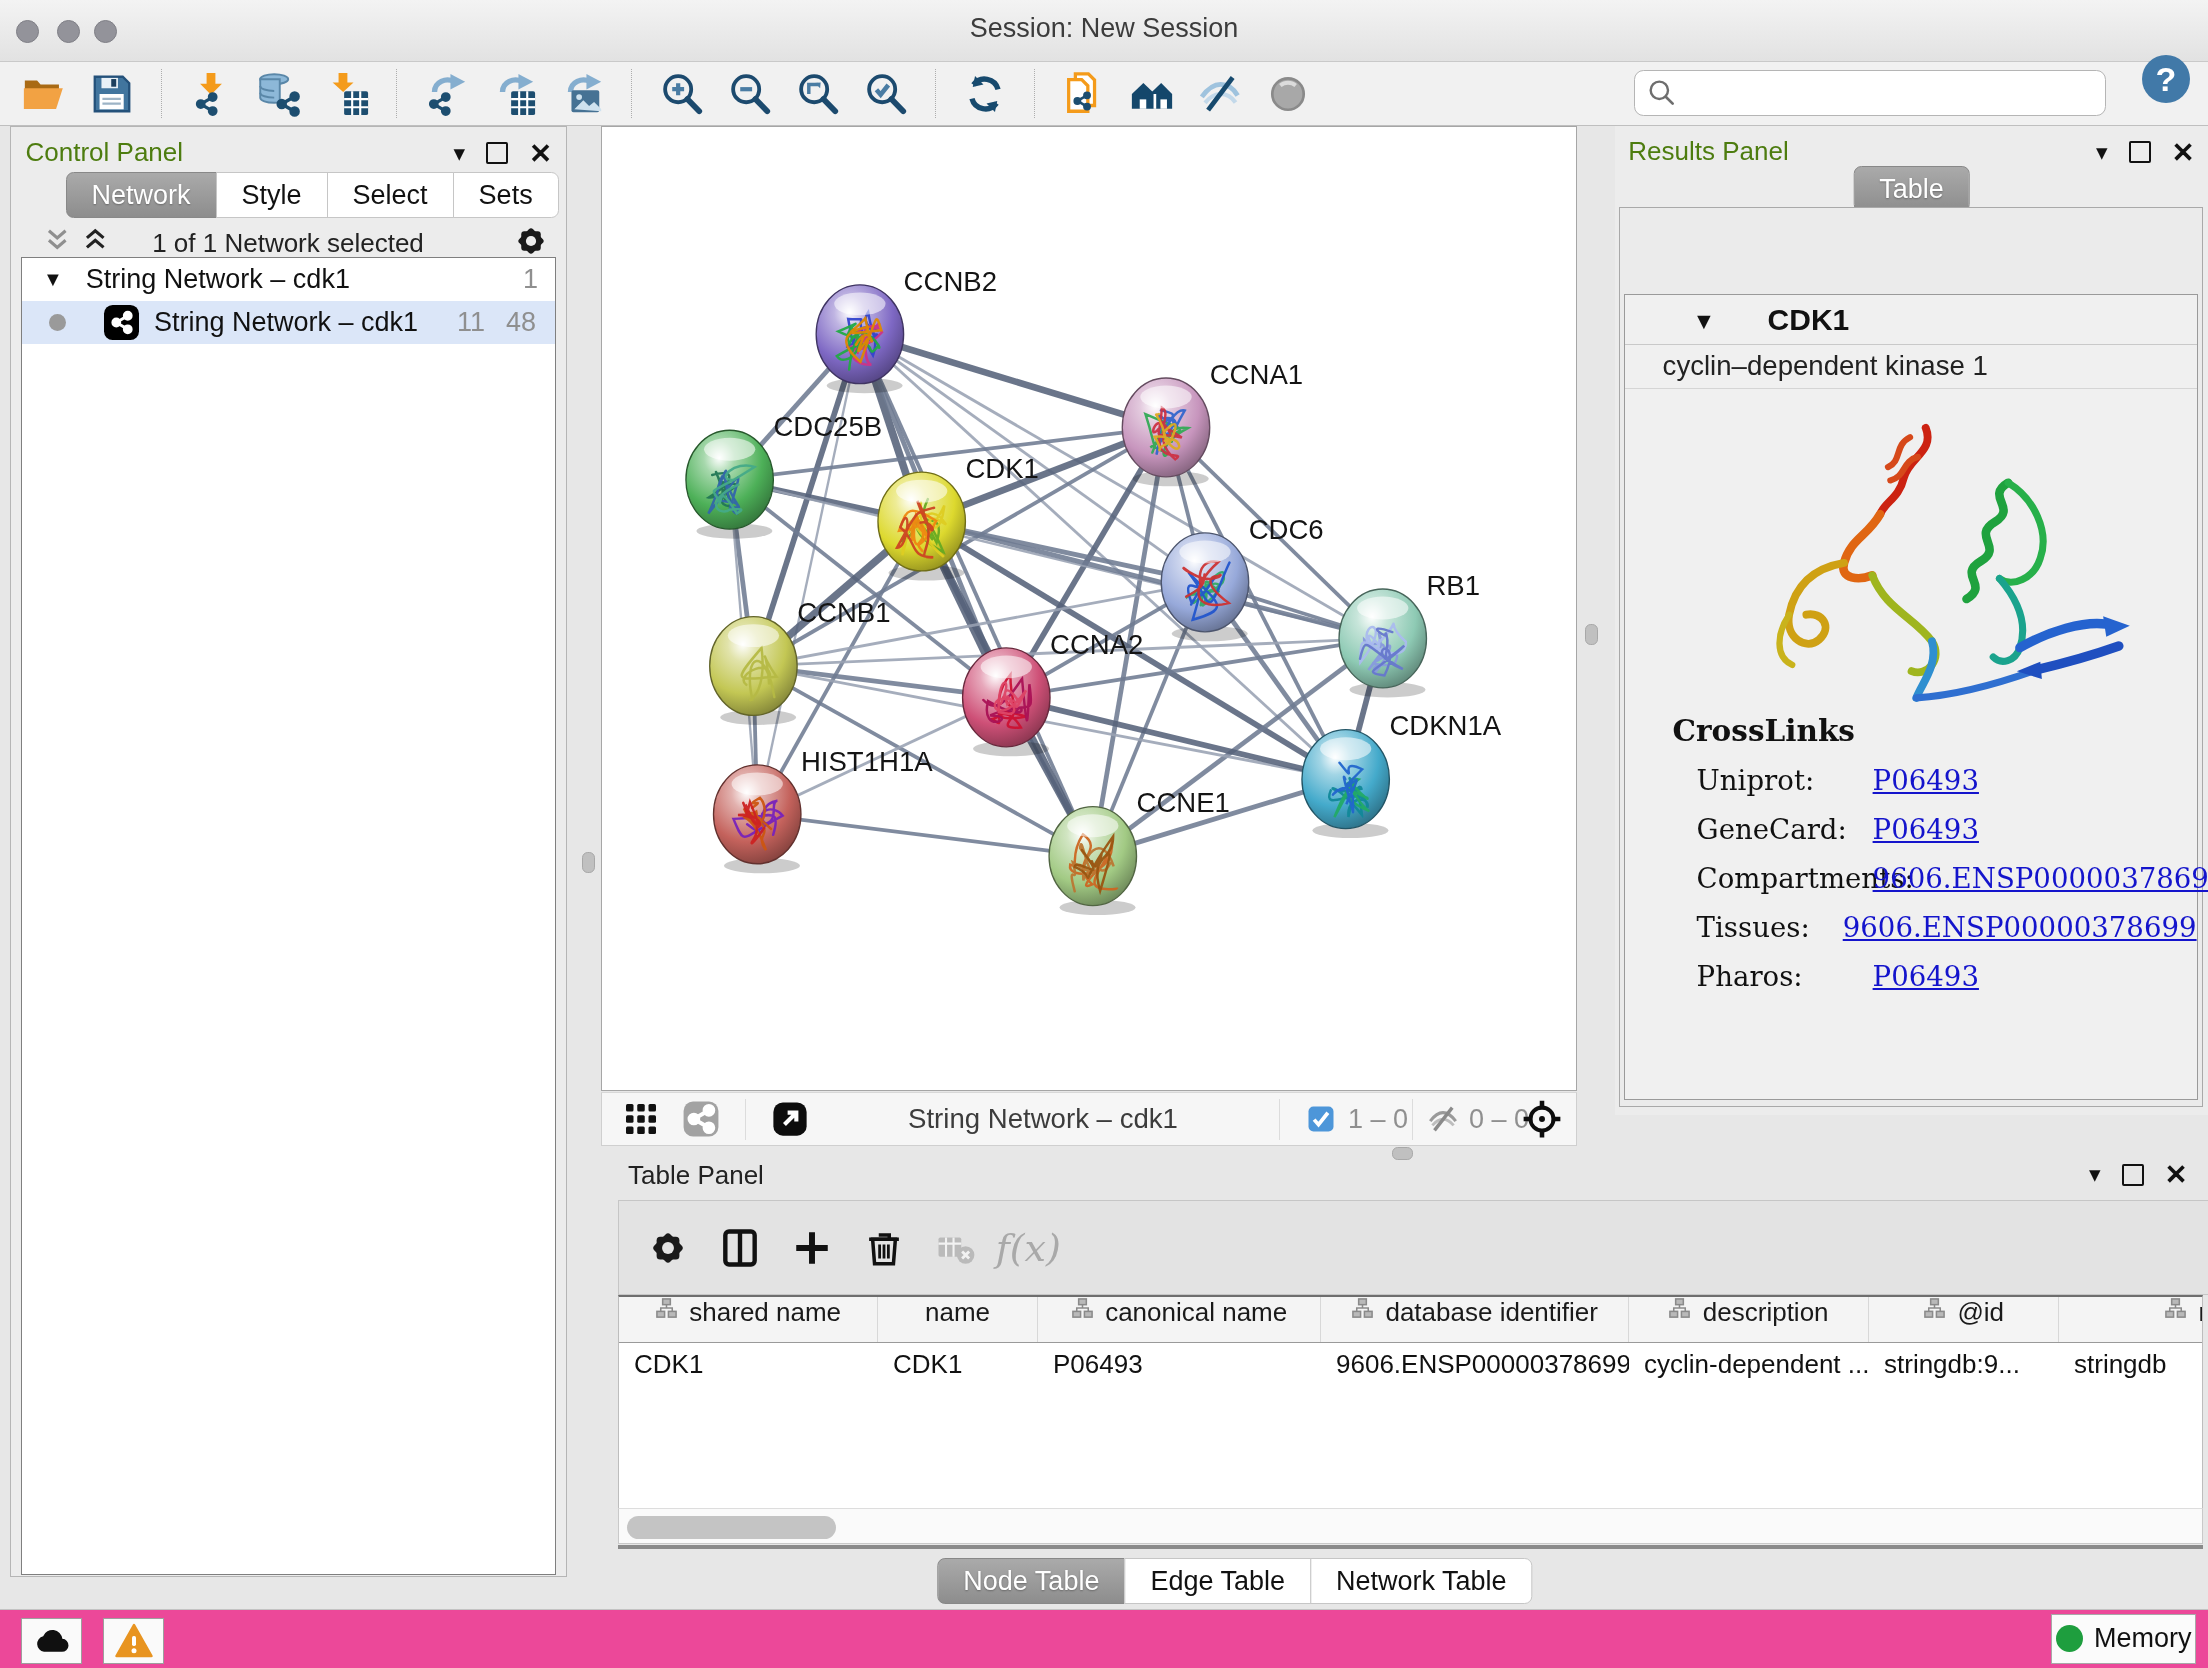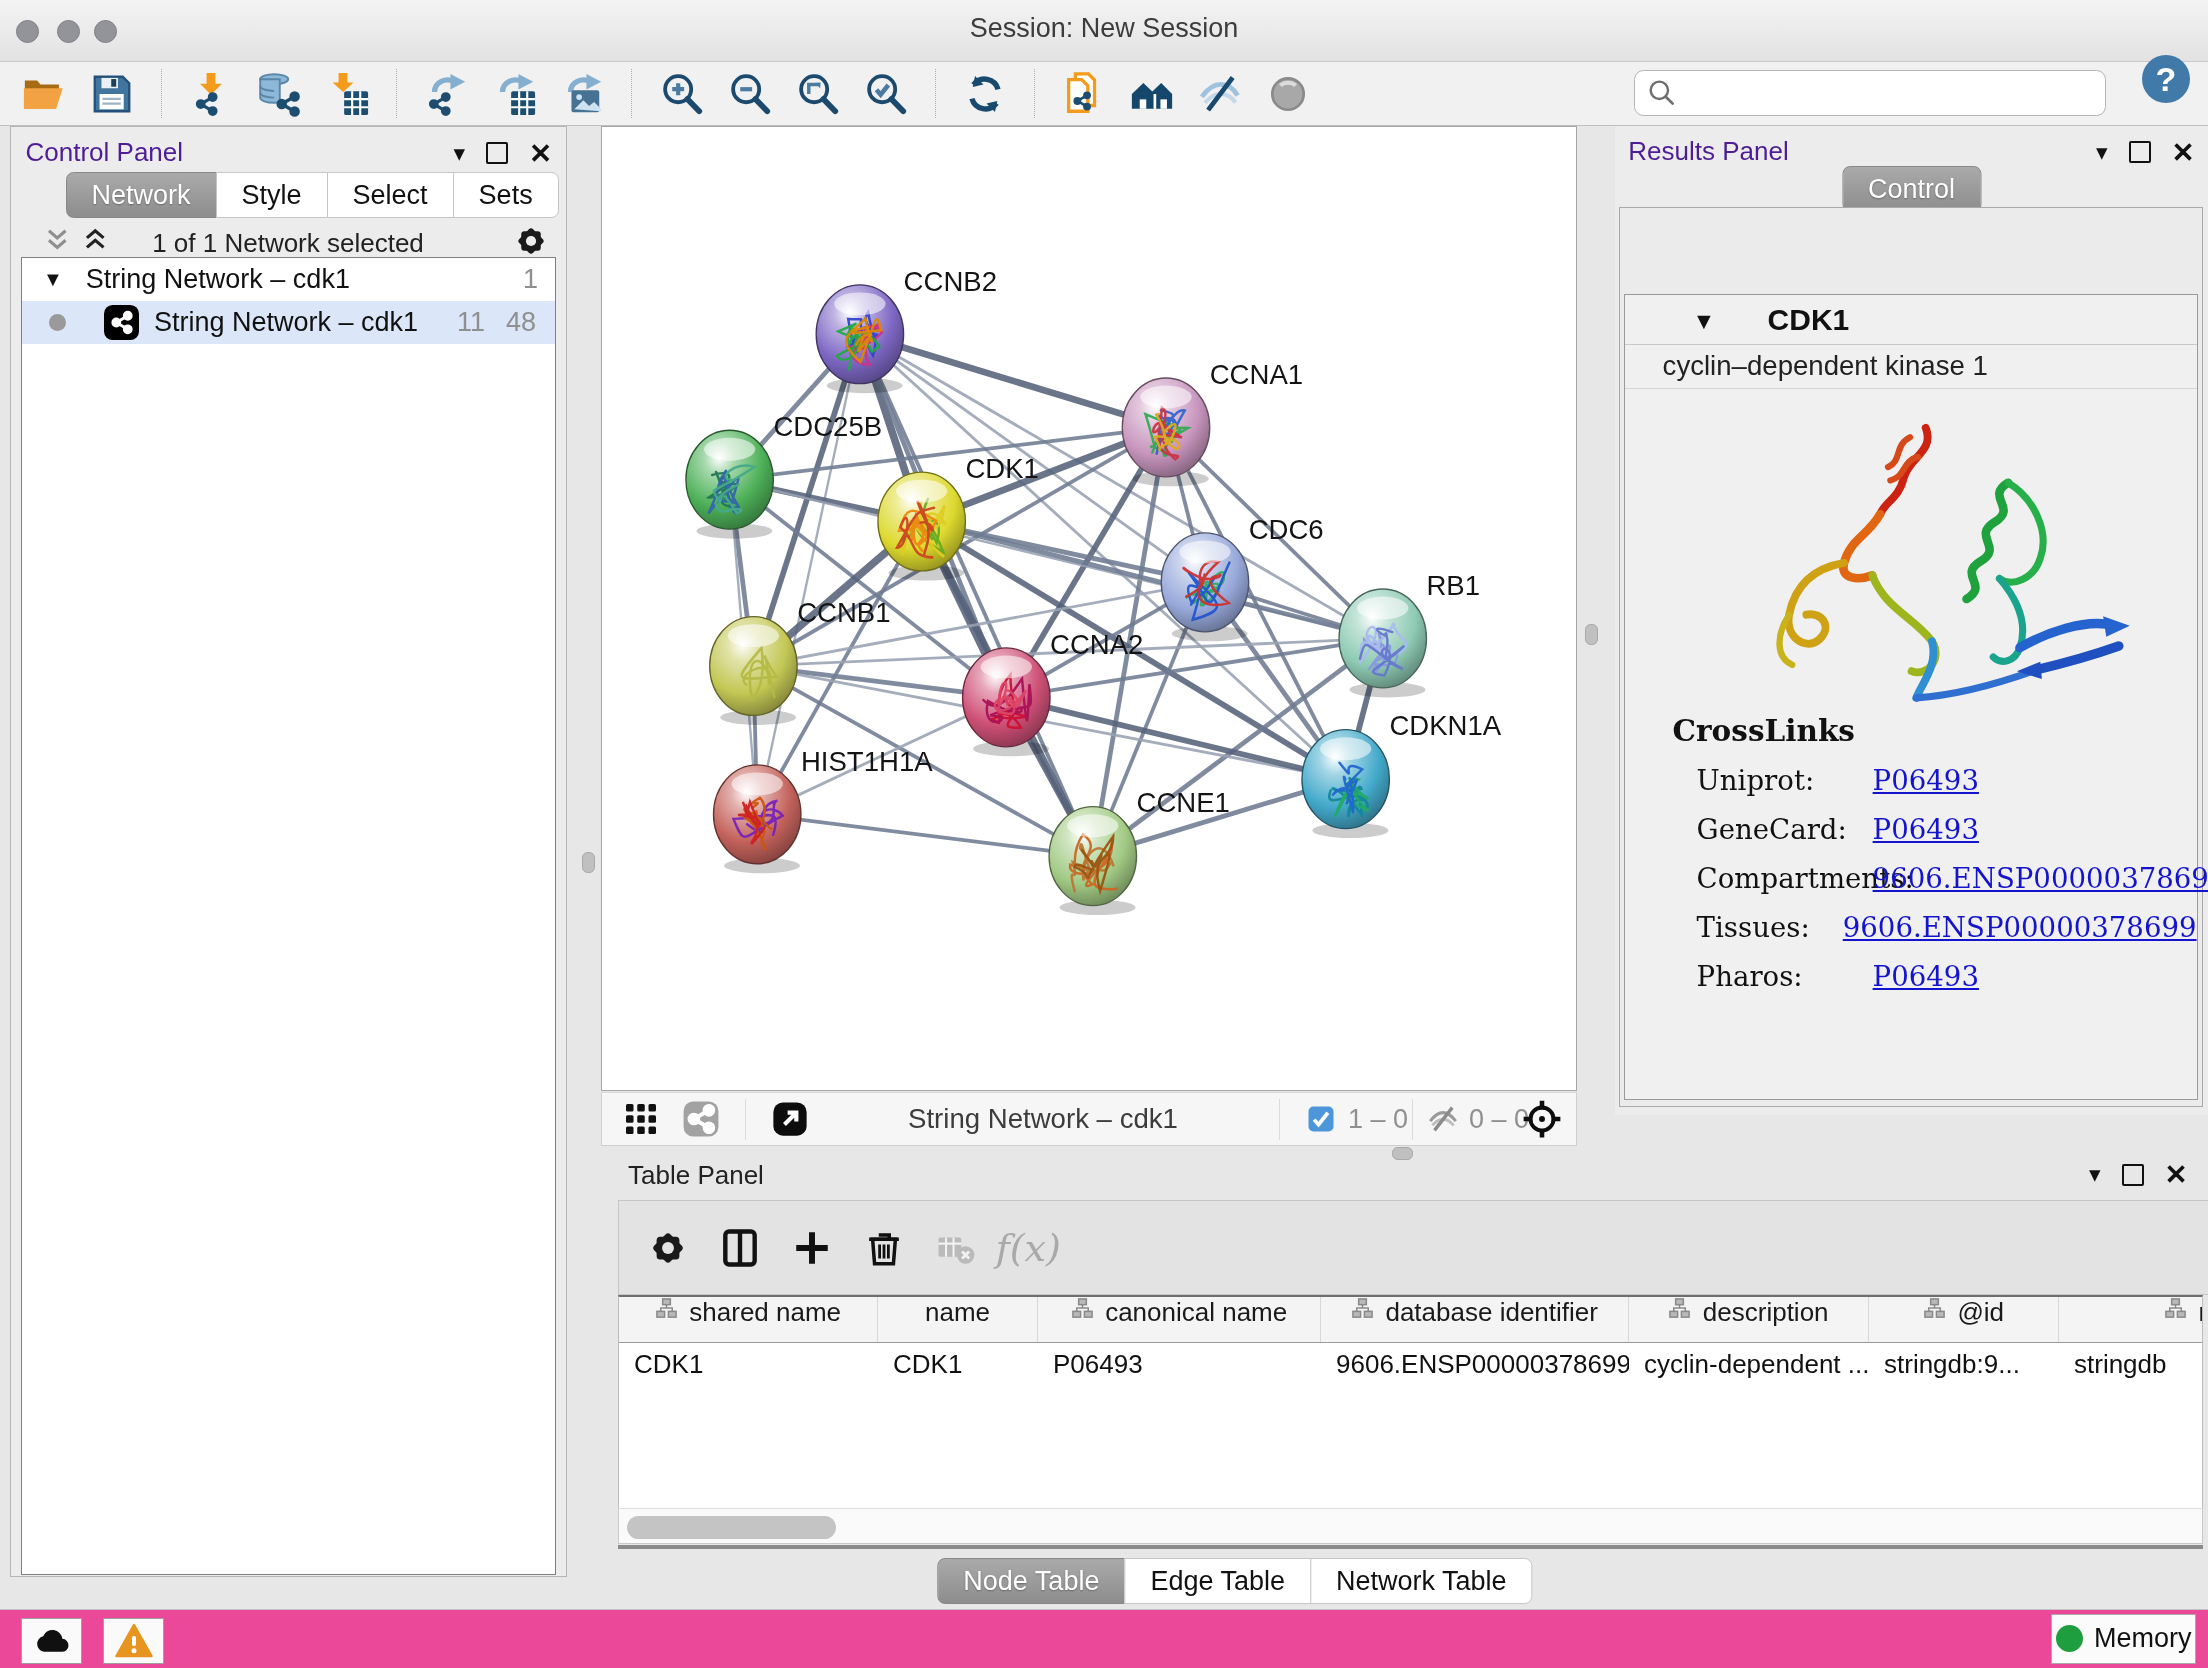--- a/index.html
+++ b/index.html
@@ -23,21 +23,21 @@
   .tb-btn svg{width:46px;height:46px;}
   .tb-sep{width:0;height:49px;border-left:1.9px dotted #adadad;margin:0 5.7px;}
   .searchbox{position:absolute;left:1634px;top:70px;width:470px;height:44px;background:#fff;
     border:1.9px solid #b5b5b5;border-radius:9.5px;display:flex;align-items:center;}
   .searchbox svg{margin-left:11.4px;}
   .searchbox input{border:none;outline:none;flex:1;font-size:25px;height:36px;background:transparent;}
   .helpbtn{position:absolute;left:2142px;top:55px;width:48px;height:48px;border-radius:50%;
     background:#4179a8;color:#fff;font-size:34px;font-weight:bold;text-align:center;line-height:48px;}
 
   
-  .panel-title{font-size:26px;color:#4c1d95;}
+  .panel-title{font-size:26px;color:#4d7c0f;}
   .panel-controls{position:absolute;display:flex;align-items:center;gap:21px;}
   .pc-collapse{font-size:23px;color:#111;}
   .pc-float{width:18px;height:18px;border:2.4px solid #111;border-radius:1.9px;}
   .pc-close{font-size:27.6px;font-weight:bold;color:#111;}
 
   
   .tabs{display:flex;}
   .tab{font-size:27px;color:#111;background:#fff;border:1px solid #c6c6c6;
     padding:6.7px 25px;margin-left:-1px;white-space:nowrap;}
   .tab:first-child{border-radius:7.6px 0 0 7.6px;margin-left:0;}
@@ -1079,21 +1079,21 @@
   </div>
 
   <div class="results-panel">
     <div class="panel-title abs" style="left:13.3px;top:9.5px">Results Panel</div>
     <div class="panel-controls" style="right:13.3px;top:9.5px">
       <span class="pc-collapse">▾</span>
       <span class="pc-float"></span>
       <span class="pc-close">✕</span>
     </div>
     <div class="tabs abs" style="left:50%;transform:translateX(-50%);top:40px">
-      <div class="tab active single">Control</div>
+      <div class="tab active single">Table</div>
     </div>
 
     <div class="rp-outer">
 
       <div class="rp-cdk1box">
         <div class="rp-cdk1-head">
           <span class="rp-tri">▼</span>
           <span class="rp-protein-name">CDK1</span>
         </div>
         <div class="rp-desc">

